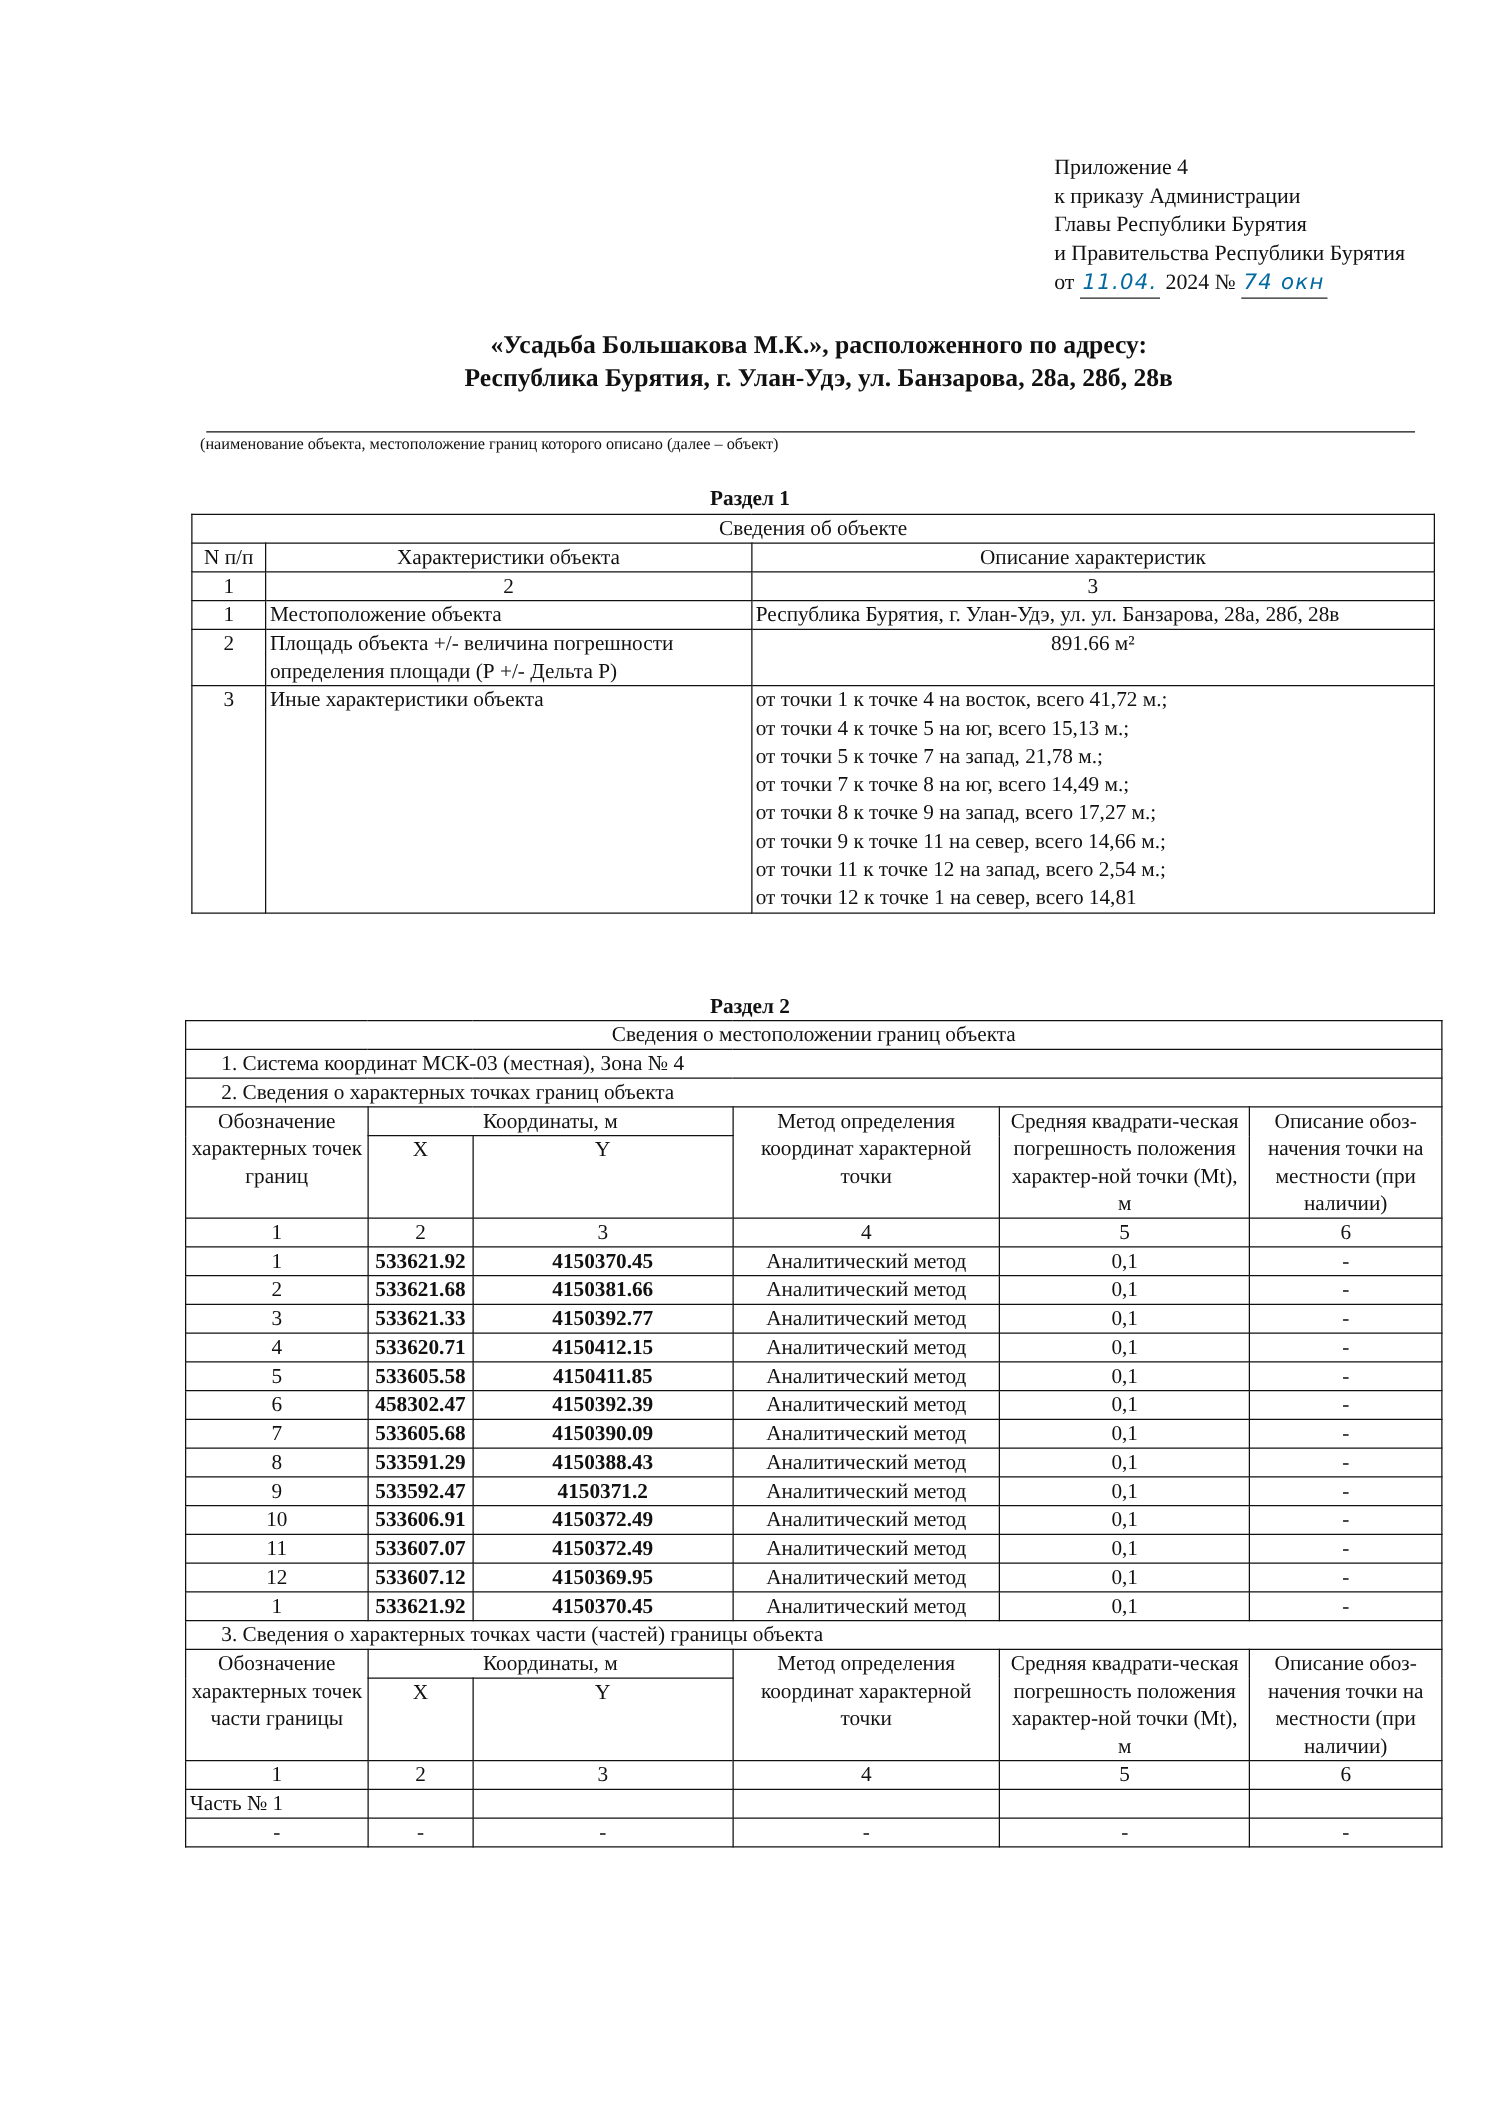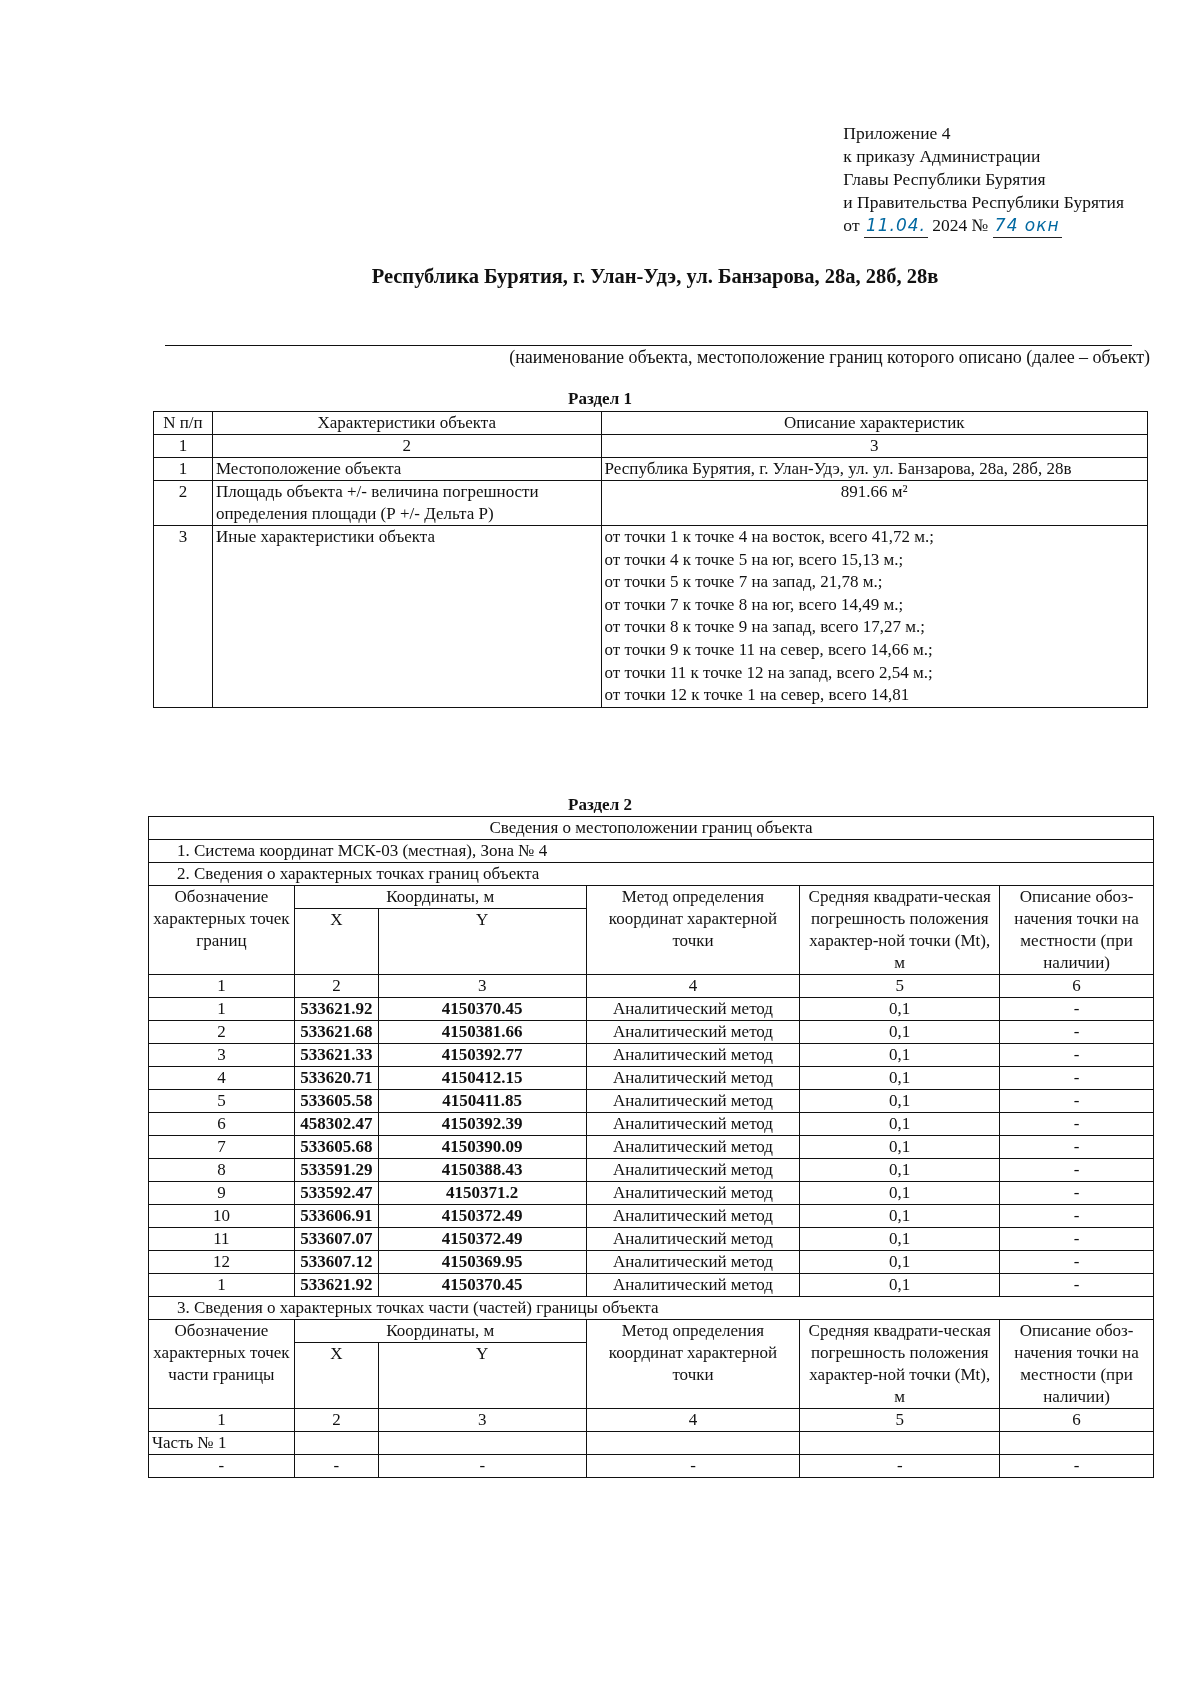--- a/index.html
+++ b/index.html
@@ -4,21 +4,21 @@
 <style>
   html, body { margin:0; padding:0; background:#ffffff; }
   body { width:1200px; height:1698px; position:relative; overflow:hidden;
          font-family:"Liberation Serif", "DejaVu Serif", serif; color:#111; }
   .appendix { position:absolute; right:76px; top:122px; text-align:left; font-size:17.5px; line-height:23px; }
   .appendix .hand { font-family:"DejaVu Sans", sans-serif; font-style:italic; font-size:17px; color:#0369a1;
                     display:inline-block; border-bottom:1px solid #222; padding:0 2px; letter-spacing:1px; }
   .title { position:absolute; left:160px; width:990px; top:263px; text-align:center;
            font-weight:bold; font-size:20.5px; line-height:27px; }
   .title-rule { position:absolute; left:165px; width:967px; top:345px; border-top:1.3px solid #111; }
-  .caption { position:absolute; left:160px; width:990px; top:347px; text-align:right; font-size:18px; }
+  .caption { position:absolute; left:160px; width:990px; top:347px; text-align:left; font-size:13px; }
   .sec-label { position:absolute; width:1200px; text-align:center; font-weight:bold; font-size:17px; }
   table { border-collapse:collapse; position:absolute; font-size:17px; }
   td { border:1.3px solid #111; padding:0 3px; line-height:22px; vertical-align:top; }
   .c { text-align:center; }
   .b { font-weight:bold; }
   .ind { padding-left:28px; }
   #t1 { left:153px; top:411px; width:995px; }
   #t2 { left:148px; top:816px; width:1006px; }
   .lines div { line-height:22.6px; }
 </style>
@@ -32,33 +32,37 @@
   <div>и Правительства Республики Бурятия</div>
   <div>
     <span>от</span>
     <span class="hand">11.04.</span>
     <span>2024 №</span>
     <span class="hand">74 окн</span>
   </div>
 </div>
 
 <div class="title">
+  <div>«Усадьба Большакова М.К.», расположенного по адресу:</div>
   <div>Республика Бурятия, г. Улан-Удэ, ул. Банзарова, 28а, 28б, 28в</div>
 </div>
 <div class="title-rule"></div>
 <div class="caption">(наименование объекта, местоположение границ которого описано (далее – объект)</div>
 
 <div class="sec-label" style="top:389px;">Раздел 1</div>
 <table id="t1">
   <colgroup>
       <col style="width:59px">
       <col style="width:389px">
       <col style="width:547px">
     </colgroup>
   <tbody>
+      <tr>
+        <td colspan="3" class="c">Сведения об объекте</td>
+      </tr>
   <tr>
     <td class="c">N п/п</td>
     <td class="c">Характеристики объекта</td>
     <td class="c">Описание характеристик</td>
   </tr>
   <tr>
     <td class="c">1</td>
     <td class="c">2</td>
     <td class="c">3</td>
   </tr>

